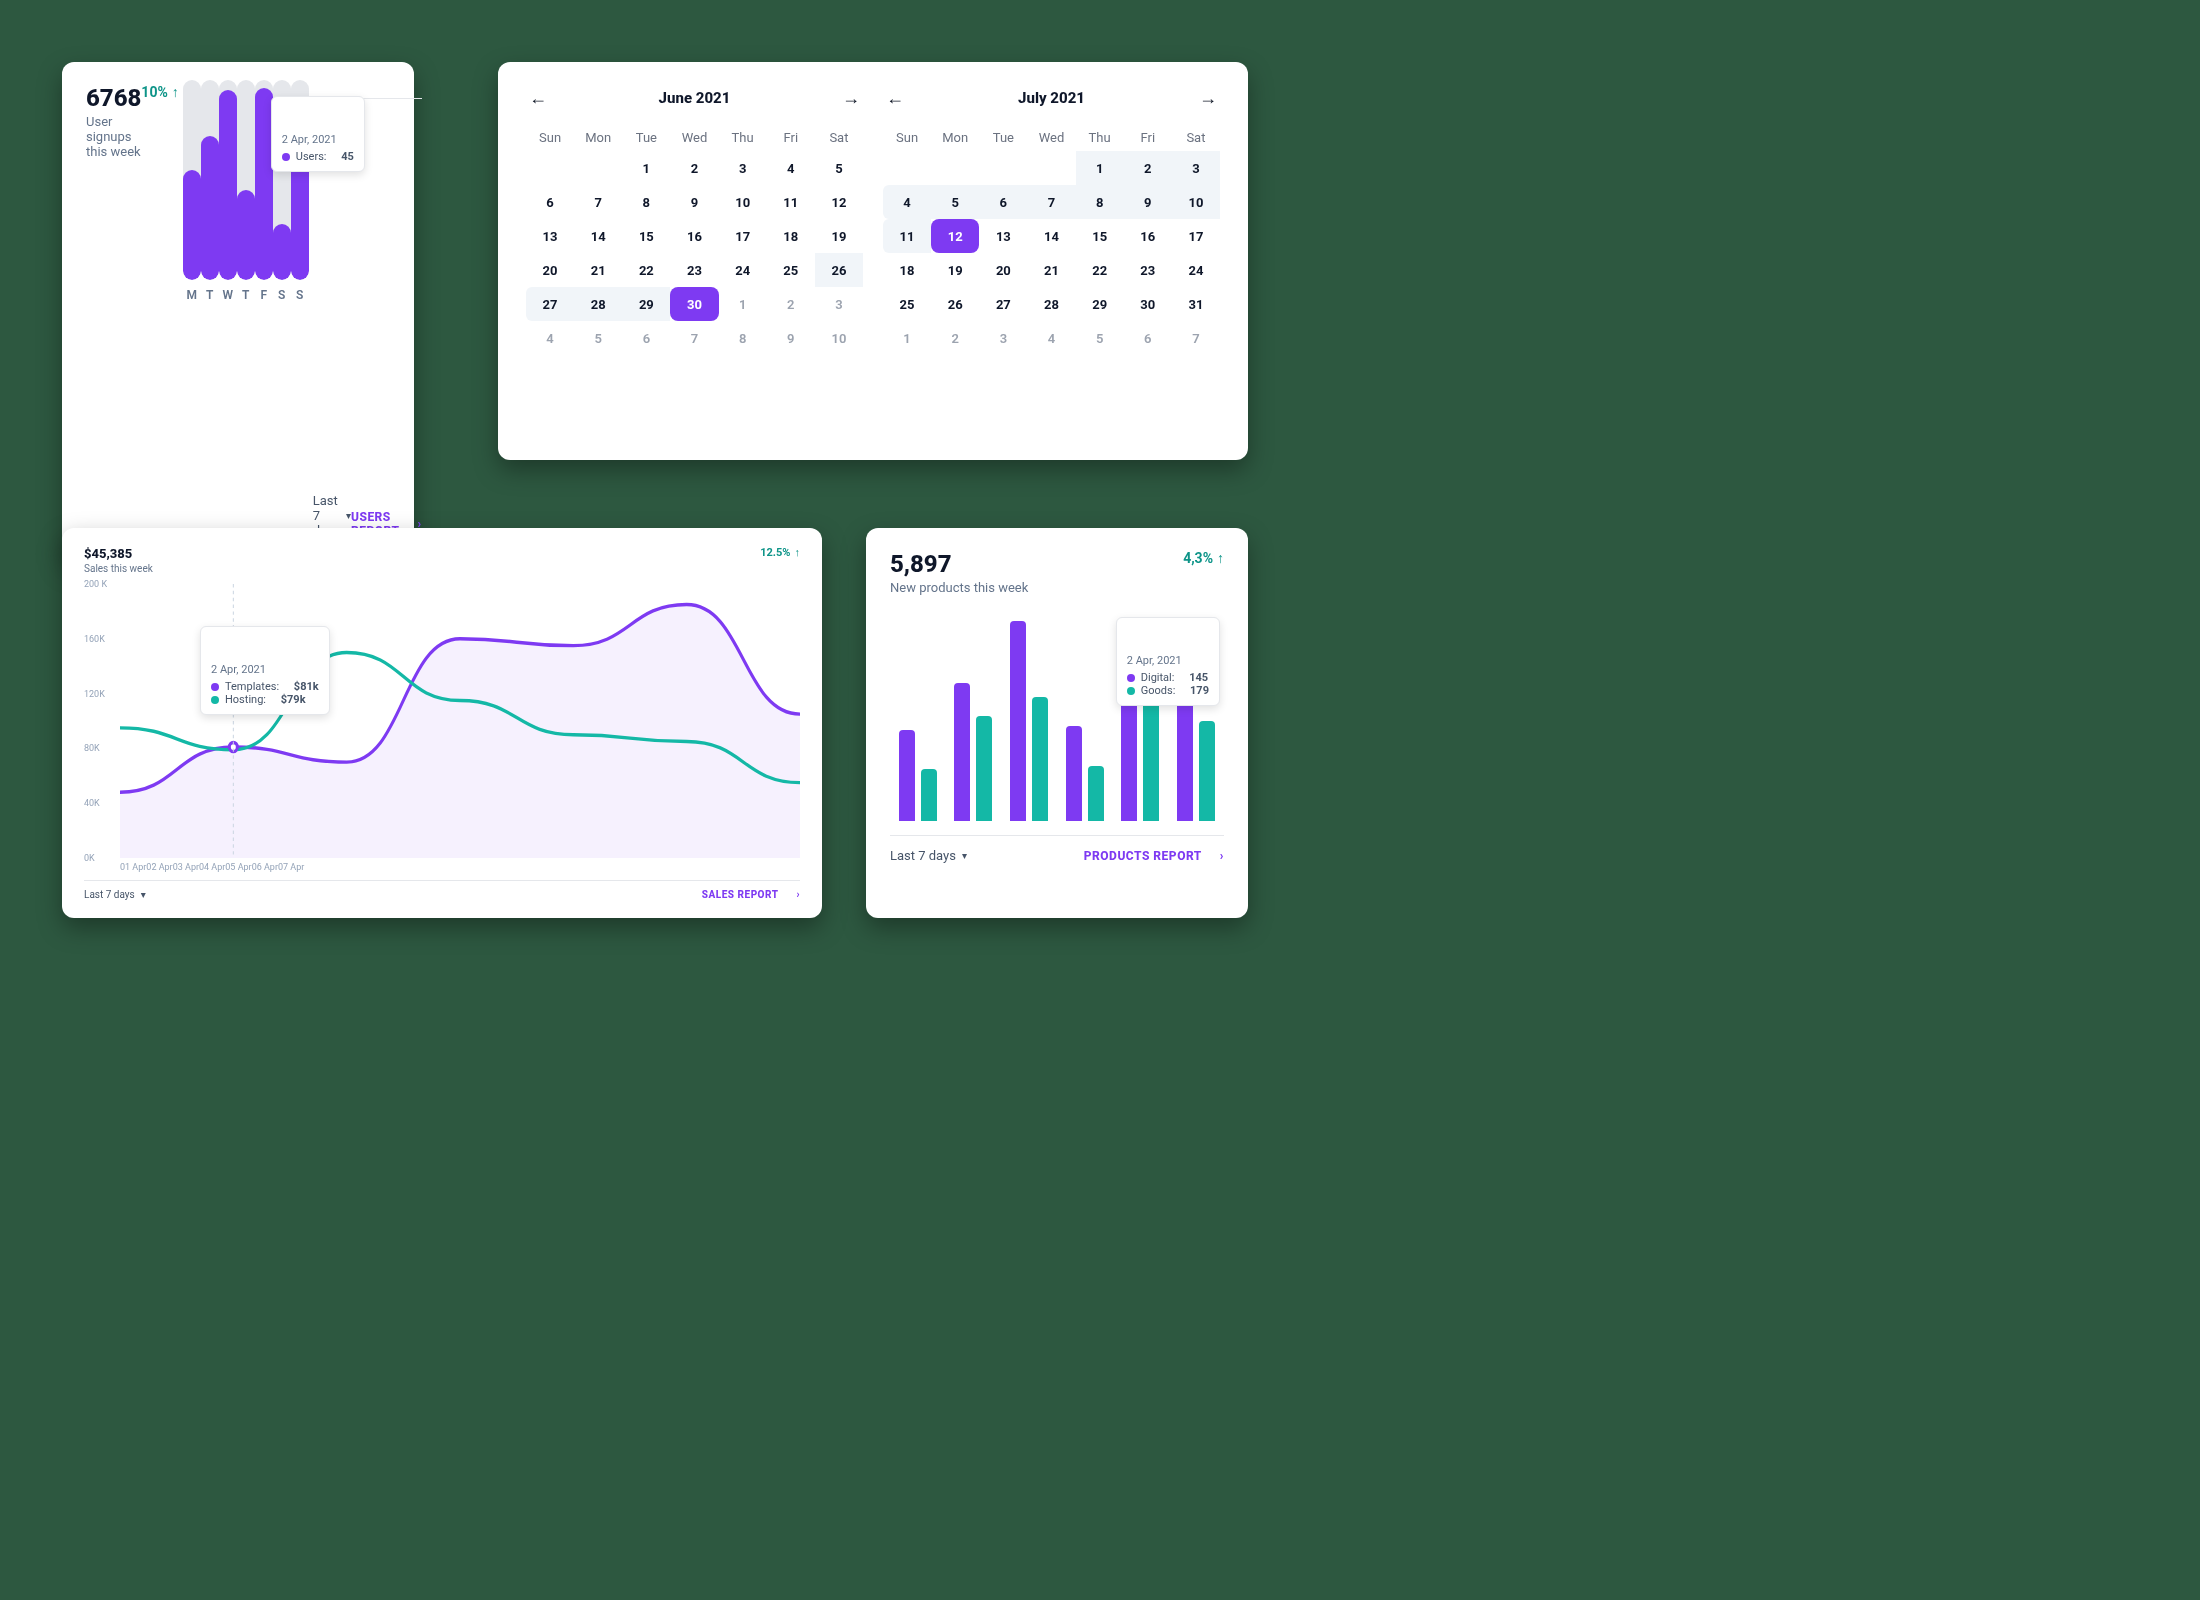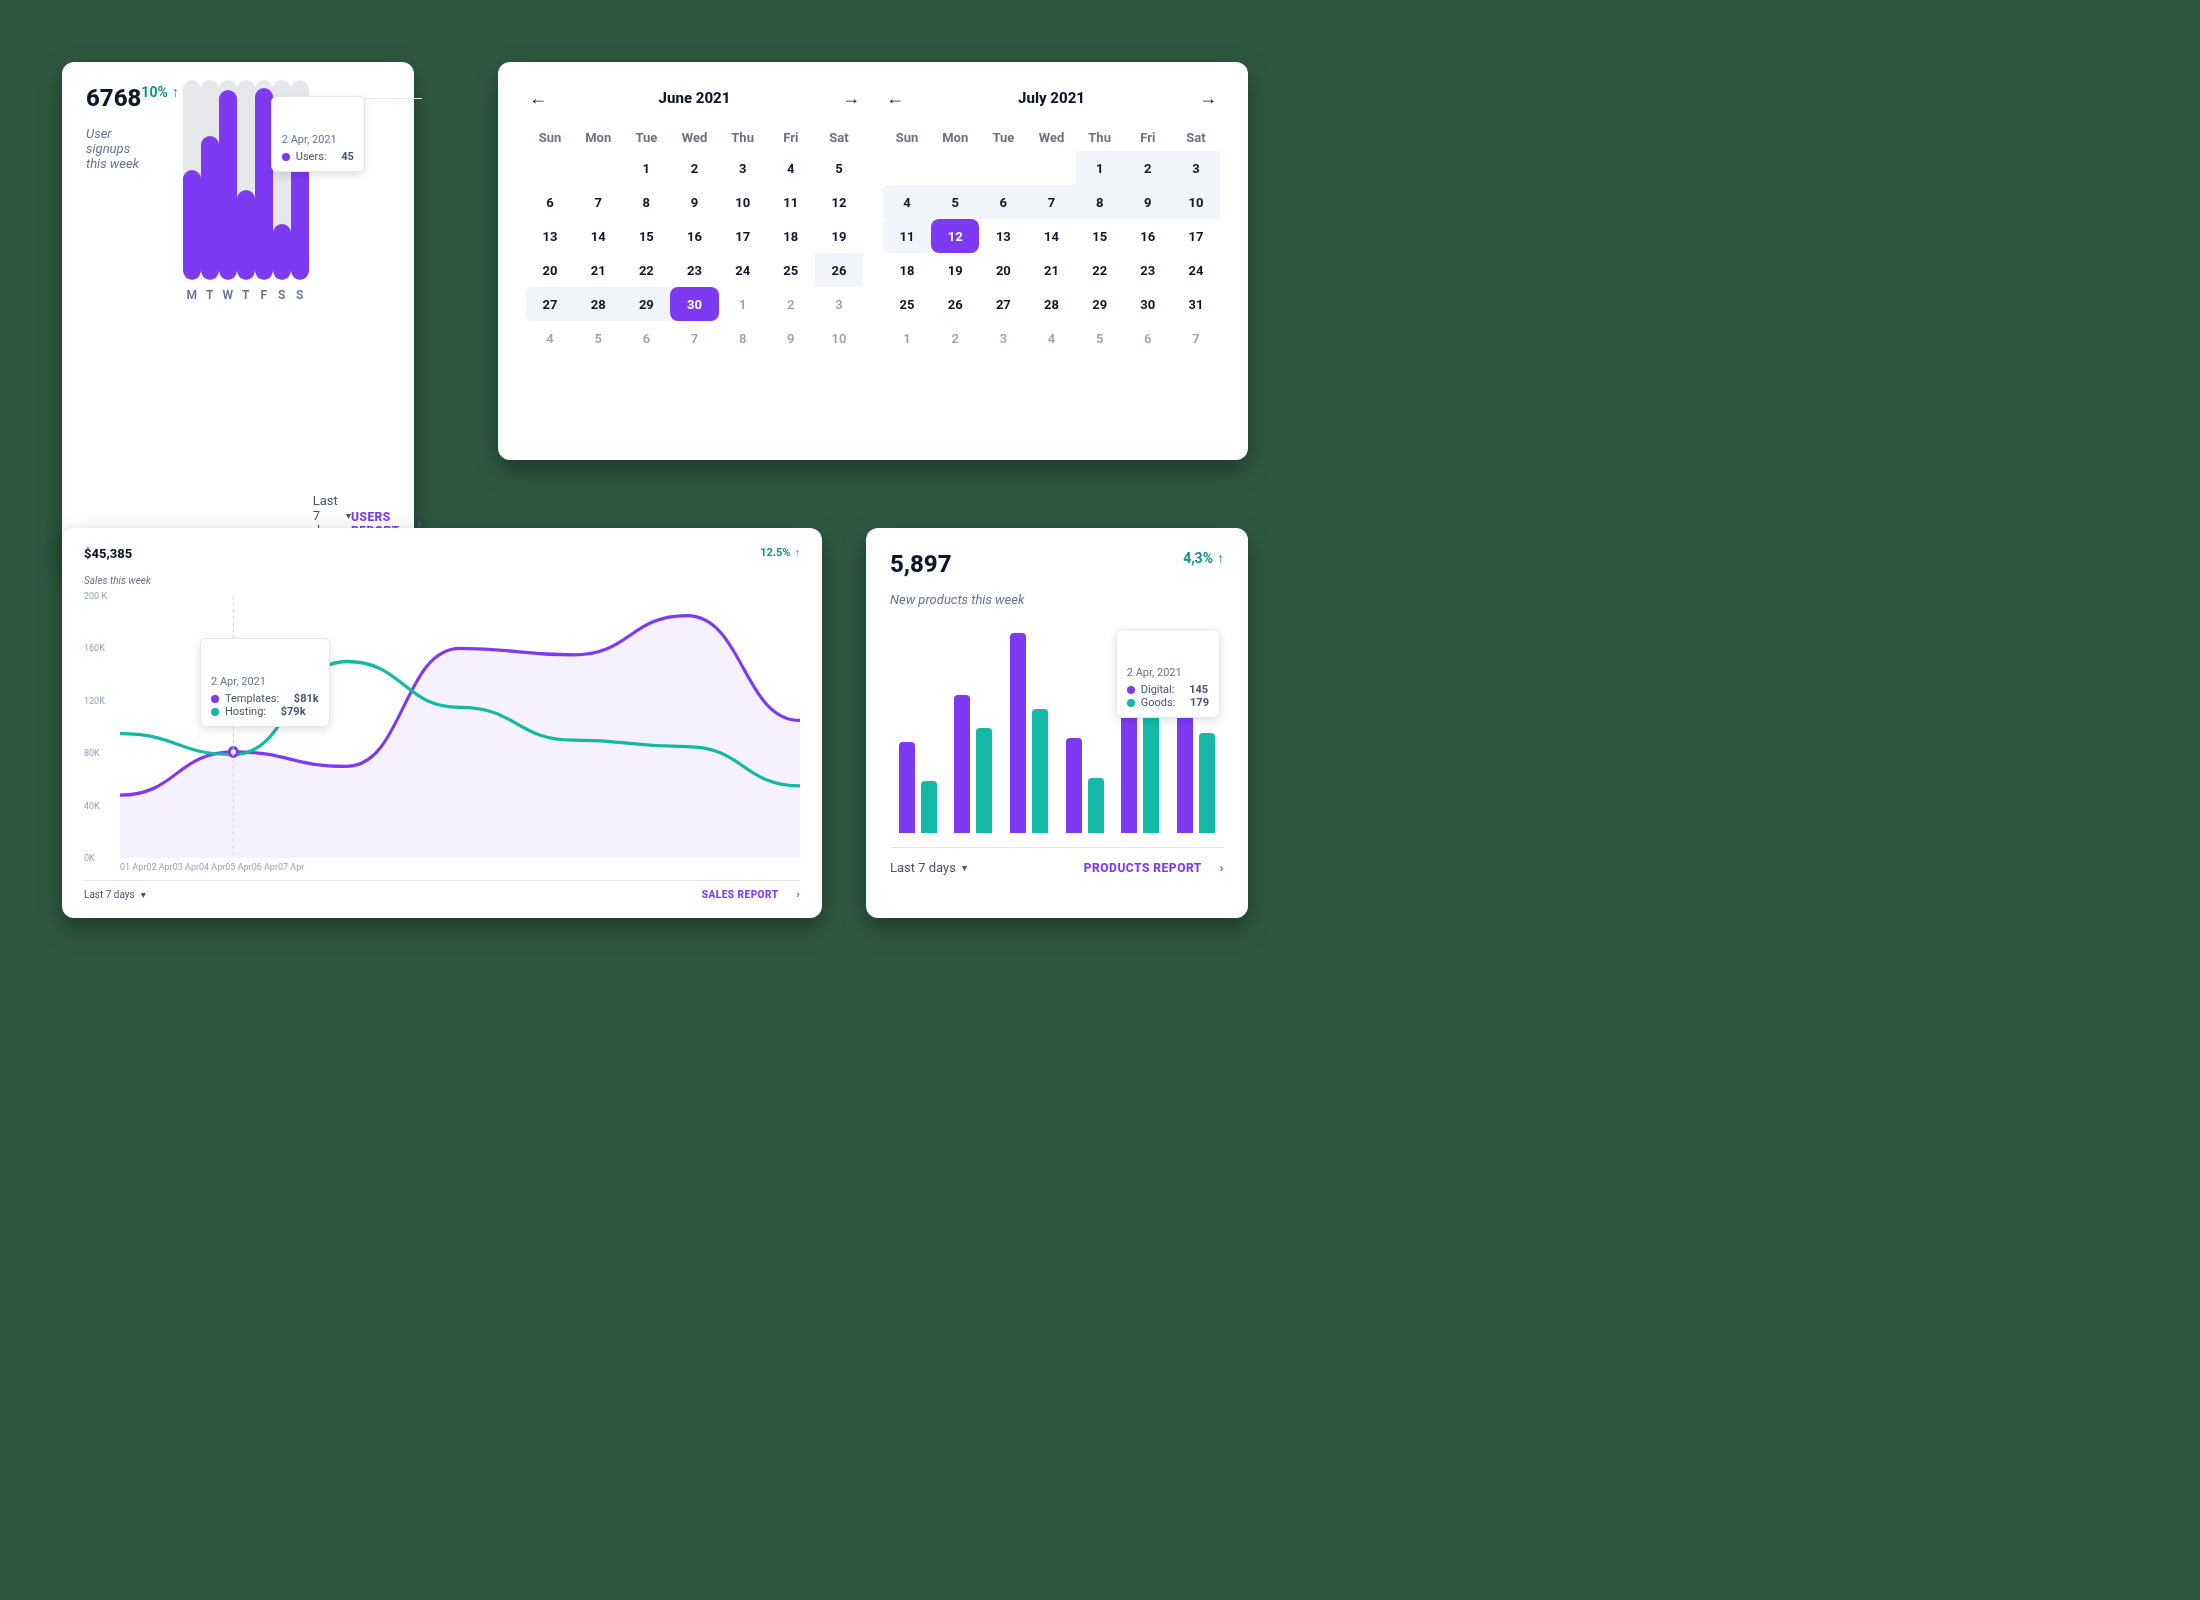--- a/index.html
+++ b/index.html
@@ -14,21 +14,21 @@
     position: absolute;
     background: #fff;
     border-radius: 12px;
     box-shadow: 0 10px 25px rgba(0,0,0,0.35);
     padding: 22px 24px;
   }
 
   
   #card-users { left: 22px; top: 22px; width: 352px; height: 498px; display:flex; flex-direction:row; }
   .metric-value { font-size: 24px; font-weight: 800; color:#0f172a;}
-  .metric-sub { font-size: 13px; color:#64748b; margin-top:14px;font-style:italic;}
+  .metric-sub { font-size: 13px; color:#64748b; margin-top:2px;}
   .delta { font-size: 14px; font-weight: 700; color:#0d9488; display:flex; align-items:center; gap:4px;}
   .header-row { display:flex; justify-content:space-between; align-items:flex-start;}
   .bar-area { position:relative; flex:1; margin-top:18px;}
   .bars { display:flex; justify-content:space-between; align-items:flex-end; height:200px; padding: 0 4px;}
   .bar-col { width:18px; display:flex; flex-direction:column; align-items:center; }
   .bar-track { width:100%; height:200px; background:#e5e7eb; border-radius:10px; display:flex; align-items:flex-end; overflow:hidden;}
   .bar-fill { width:100%; background:#7e3af2; border-radius:10px;}
   .bar-label { font-size:12px; color:#64748b; margin-top:8px; font-weight:600;}
   .tooltip { position:absolute; background:#fff; border:1px solid #e5e7eb; border-radius:6px; padding:8px 10px; font-size:11px; box-shadow:0 3px 8px rgba(0,0,0,0.12); z-index:5;}
   .tooltip .tt-date { color:#64748b; margin-bottom:4px;margin-top:28px;}
@@ -41,21 +41,21 @@
   .report-link { font-size:12px; font-weight:800; color:#7e3af2; letter-spacing:0.5px; display:flex; align-items:center; gap:18px; cursor:pointer;}
 
   
   #card-date { left:458px; top:22px; width:750px; height:398px; padding:24px 28px;}
   .months { display:flex; gap:20px;}
   .month { flex:1;}
   .month-head { display:flex; align-items:center; justify-content:space-between; margin-bottom:14px;}
   .month-title { font-size:15px; font-weight:800; color:#0f172a;}
   .arrow-btn { width:24px; height:24px; display:flex; align-items:center; justify-content:center; cursor:pointer; font-size:18px; font-weight:800; color:#111827;}
   .dow-row, .day-row { display:grid; grid-template-columns:repeat(7,1fr); }
-  .dow { font-size:13px; color:#6b7280; font-weight:700; text-align:center; padding:6px 0;}
+  .dow { font-size:13px; color:#6b7280; font-weight:400; text-align:center; padding:6px 0;}
   .day { height:34px; display:flex; align-items:center; justify-content:center; font-size:13px; font-weight:700; color:#0f172a; cursor:pointer; position:relative;}
   .day.muted { color:#9ca3af; font-weight:600;}
   .day.range { background:#f1f5f9;}
   .day.range:first-child{border-radius:6px 0 0 6px;}
   .day.sel { background:#7e3af2; color:#fff; border-radius:8px; z-index:1;}
   .dp-actions { display:flex; gap:16px; margin-top:16px;}
   .btn { flex:1; height:40px; border-radius:10px; display:flex; align-items:center; justify-content:center; font-size:14px; font-weight:600; cursor:pointer;}
   .btn-primary { background:#7e3af2; color:#fff;}
   .btn-outline { background:#fff; border:1px solid #d1d5db; color:#374151;}
 

